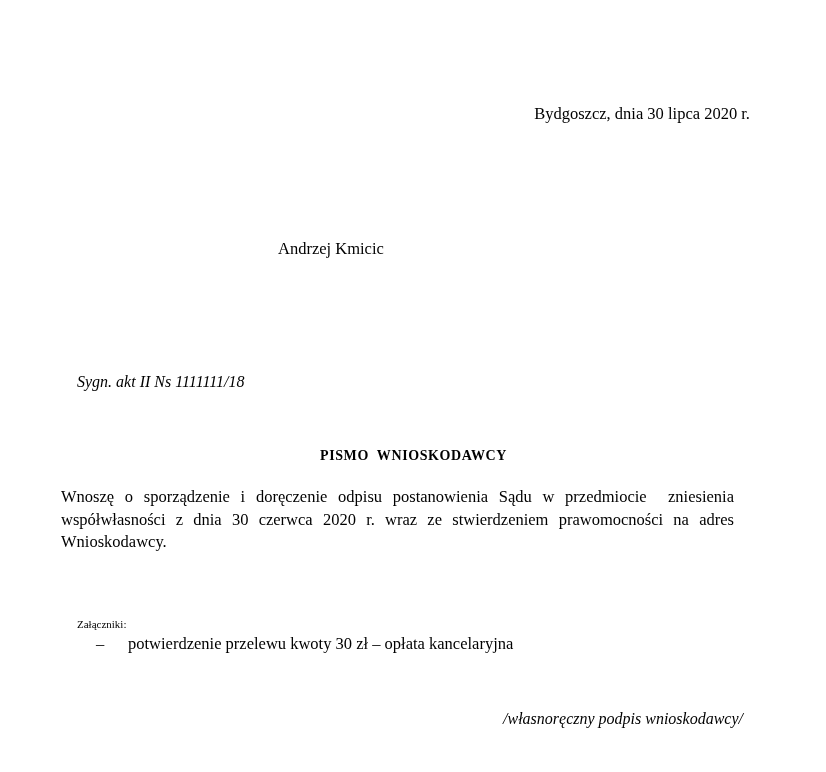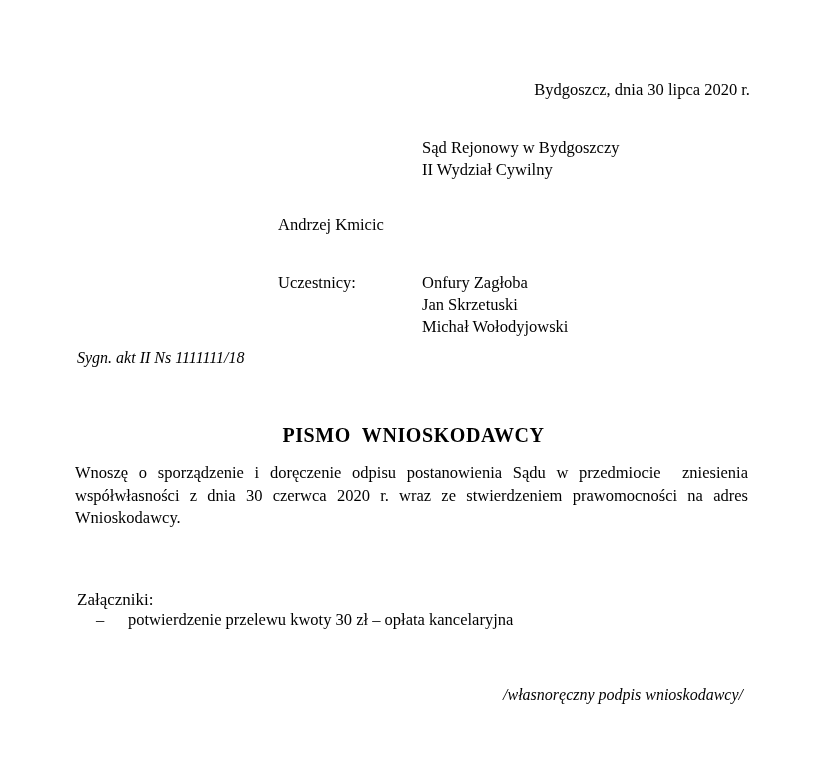--- a/index.html
+++ b/index.html
@@ -13,20 +13,21 @@
     position: relative;
     font-family: "Liberation Serif", "DejaVu Serif", serif;
     color: #000000;
     -webkit-font-smoothing: antialiased;
   }
   .page {
     position: absolute;
     inset: 0;
     width: 826px;
     height: 648px;
+    margin-top: 24px;
   }
 
   
   .blk { position: absolute; }
 
   
   .date-line {
     left: 77px;
     top: 79px;
     width: 673px;
@@ -70,42 +71,42 @@
     white-space: pre;
   }
 
   
   .doc-title {
     left: 77px;
     top: 424px;
     width: 673px;
     text-align: center;
     font-weight: bold;
-    font-size: 20px;
+    font-size: 14px;
     letter-spacing: 0.6px;
     white-space: pre;
   }
 
   
   .body-par {
-    left: 75px;
+    left: 61px;
     top: 462px;
     width: 673px;
     font-size: 16.5px;
     line-height: 22.5px;
     text-align: justify;
     text-justify: inter-word;
     white-space: pre-wrap;
   }
 
   
   .attach-heading {
     left: 77px;
     top: 589px;
-    font-size: 17px;
+    font-size: 11px;
     line-height: 22px;
     white-space: pre;
   }
   .attach-list {
     left: 96px;
     top: 609px;
     width: 660px;
     font-size: 16.5px;
     line-height: 22px;
   }
@@ -134,32 +135,25 @@
     white-space: pre;
   }
 </style>
 </head>
 <body>
 
 <div class="page">
 
   <div class="blk date-line">Bydgoszcz, dnia 30 lipca 2020 r.</div>
 
-  <div class="blk court-block">
-    <div class="court-line">Sąd Rejonowy w Bydgoszczy</div>
-    <div class="court-line">II Wydział Cywilny</div>
-  </div>
 
   <div class="party-row applicant">
     <span class="party-values"><div>Andrzej Kmicic</div></span>
   </div>
 
-  <div class="party-row participants">
-    <span class="party-label">Uczestnicy:</span><span class="party-values"><div>Onfury Zagłoba</div><div>Jan Skrzetuski</div><div>Michał Wołodyjowski</div></span>
-  </div>
 
   <div class="blk case-sig">Sygn. akt II Ns 1111111/18</div>
 
   <div class="blk doc-title">PISMO  WNIOSKODAWCY</div>
 
   <div class="blk body-par">Wnoszę o sporządzenie i doręczenie odpisu postanowienia Sądu w przedmiocie  zniesienia współwłasności z dnia 30 czerwca 2020 r. wraz ze stwierdzeniem prawomocności na adres Wnioskodawcy.</div>
 
   <div class="blk attach-heading">Załączniki:</div>
 
   <div class="blk attach-list">

